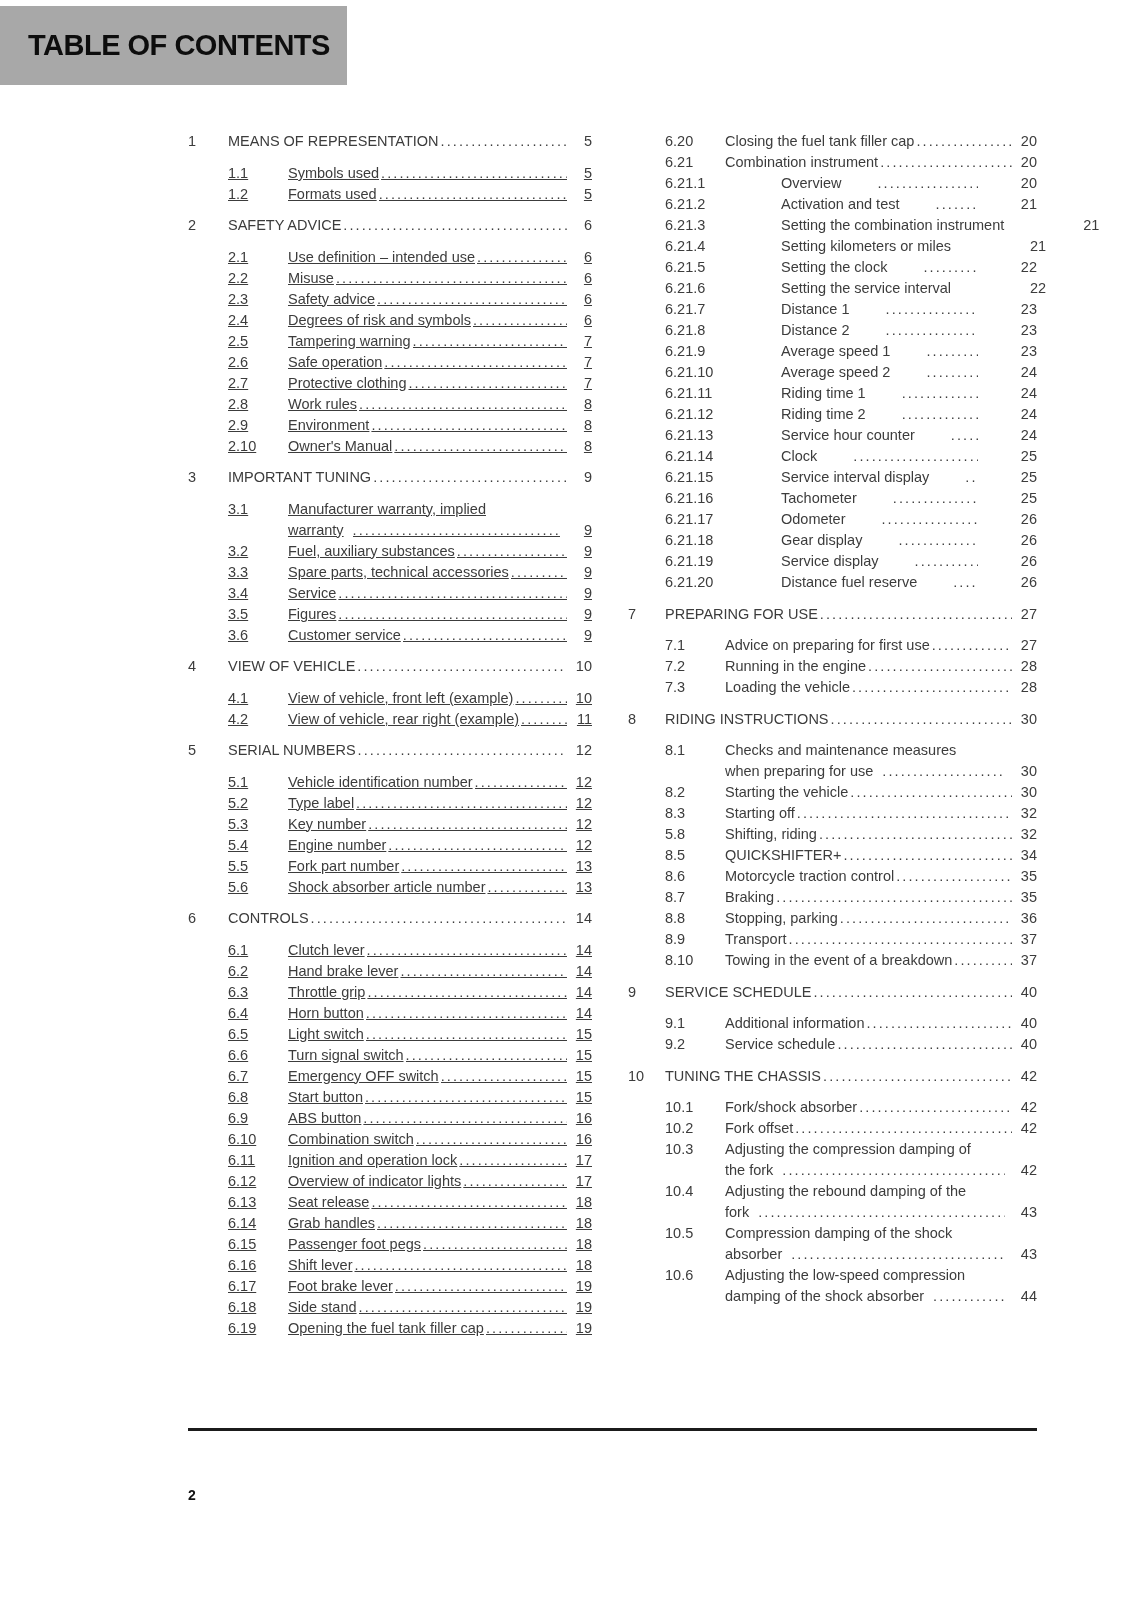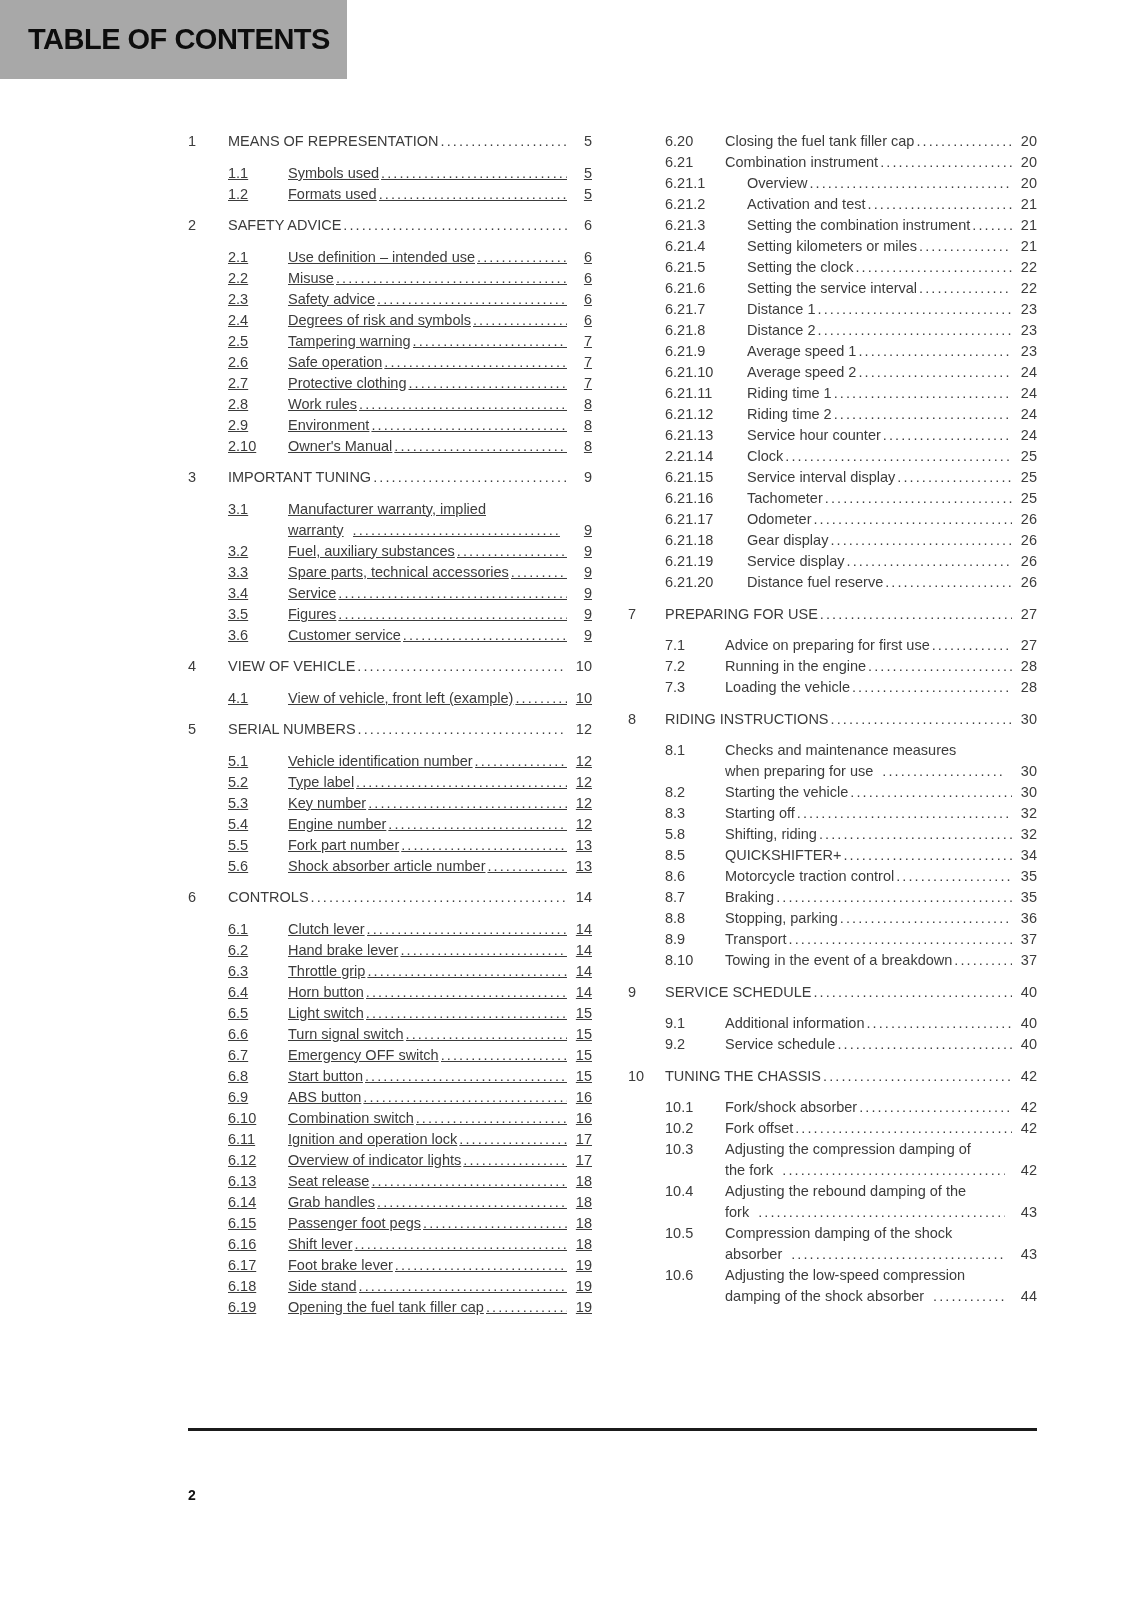--- a/index.html
+++ b/index.html
@@ -13,21 +13,21 @@
     background: #ffffff;
     overflow: hidden;
     font-family: "Liberation Sans", sans-serif;
     color: #3c3c3c;
   }
 
   
   .header-box {
     position: absolute;
     left: 0;
-    top: 0;
+    top: 6px;
     width: 347px;
     height: 79px;
     background: #a8a8a8;
   }
   .header-box .header-title {
     margin: 0;
     padding: 23px 0 0 28px;
     font-size: 29px;
     font-weight: bold;
     letter-spacing: -0.5px;
@@ -70,21 +70,21 @@
 
   
   .col-left .lvl0 .num { width: 40px; }
   .col-left .lvl1 { padding-left: 40px; text-decoration: underline; }
   .col-left .lvl1 .num { width: 60px; }
 
   
   .col-right .lvl0 .num { width: 37px; }
   .col-right .lvl1 { padding-left: 37px; }
   .col-right .lvl1 .num { width: 60px; }
-  .col-right .lvl2 { padding-left: 37px; }
+  .col-right .lvl2 { padding-left: 37px; gap: 34px; }
   .col-right .lvl2 .num { width: 82px; }
 
   
   .footer-rule {
     position: absolute;
     left: 188px;
     top: 1428px;
     width: 849px;
     height: 2.5px;
     background: #1b1b1b;
@@ -242,20 +242,26 @@
       <span class="title">VIEW OF VEHICLE</span>
       <span class="leader"></span>
       <span class="page">10</span>
     </div>
     <div class="row lvl1">
       <span class="num">4.1</span>
       <span class="title">View of vehicle, front left (example)</span>
       <span class="leader"></span>
       <span class="page">10</span>
     </div>
+    <div class="row lvl1">
+      <span class="num">4.2</span>
+      <span class="title">View of vehicle, rear right (example)</span>
+      <span class="leader"></span>
+      <span class="page">11</span>
+    </div>
     <div class="row lvl0 main">
       <span class="num">5</span>
       <span class="title">SERIAL NUMBERS</span>
       <span class="leader"></span>
       <span class="page">12</span>
     </div>
     <div class="row lvl1">
       <span class="num">5.1</span>
       <span class="title">Vehicle identification number</span>
       <span class="leader"></span>
@@ -497,21 +503,21 @@
       <span class="leader"></span>
       <span class="page">24</span>
     </div>
     <div class="row lvl2">
       <span class="num">6.21.13</span>
       <span class="title">Service hour counter</span>
       <span class="leader"></span>
       <span class="page">24</span>
     </div>
     <div class="row lvl2">
-      <span class="num">2.21.14</span>
+      <span class="num">6.21.14</span>
       <span class="title">Clock</span>
       <span class="leader"></span>
       <span class="page">25</span>
     </div>
     <div class="row lvl2">
       <span class="num">6.21.15</span>
       <span class="title">Service interval display</span>
       <span class="leader"></span>
       <span class="page">25</span>
     </div>

